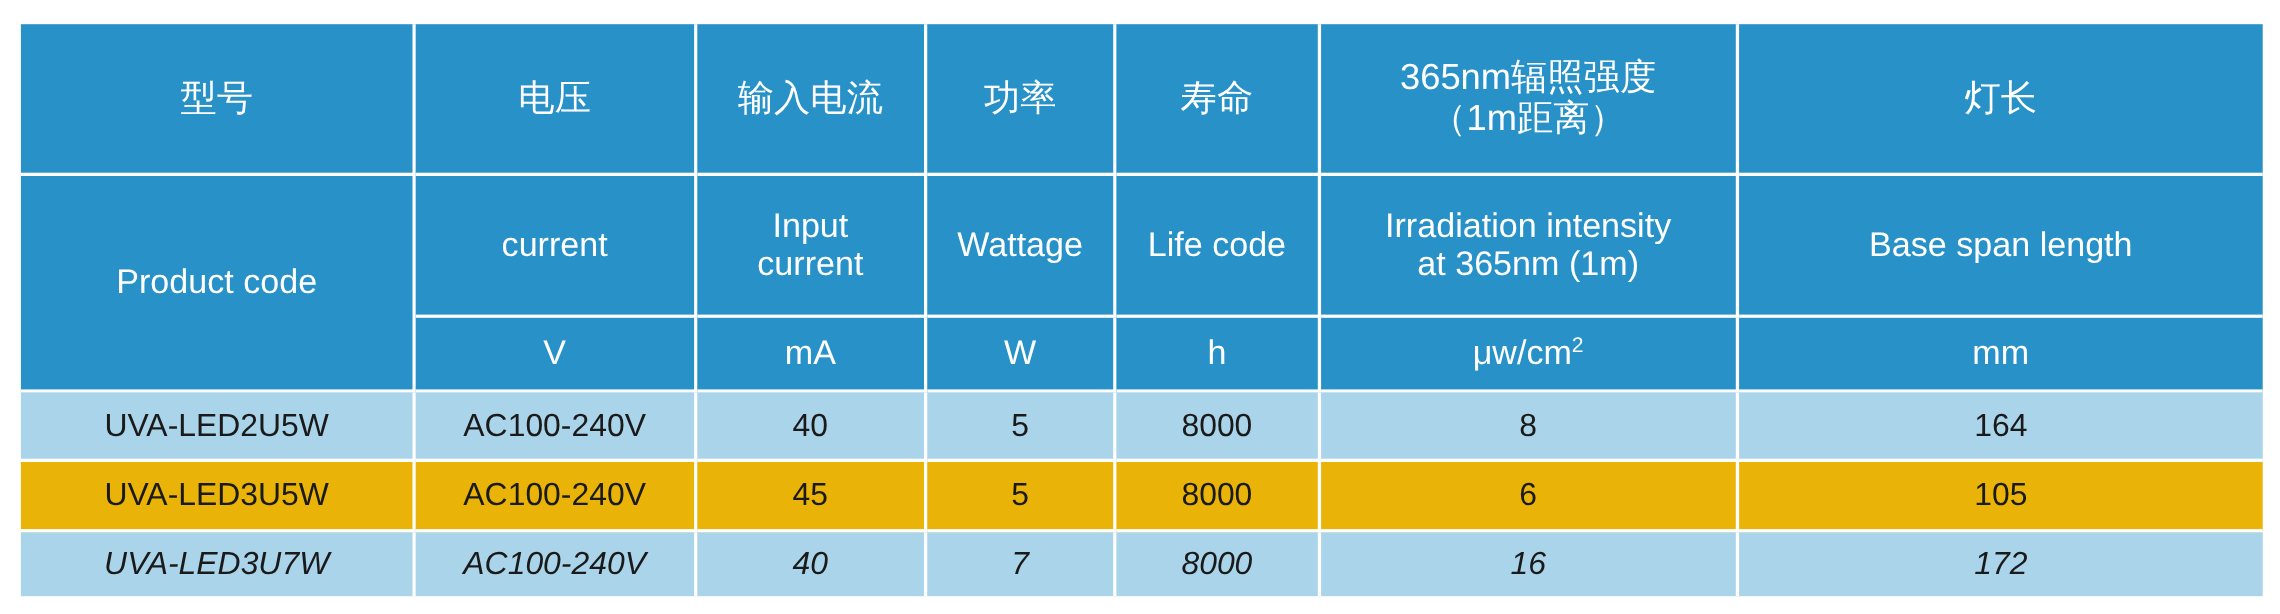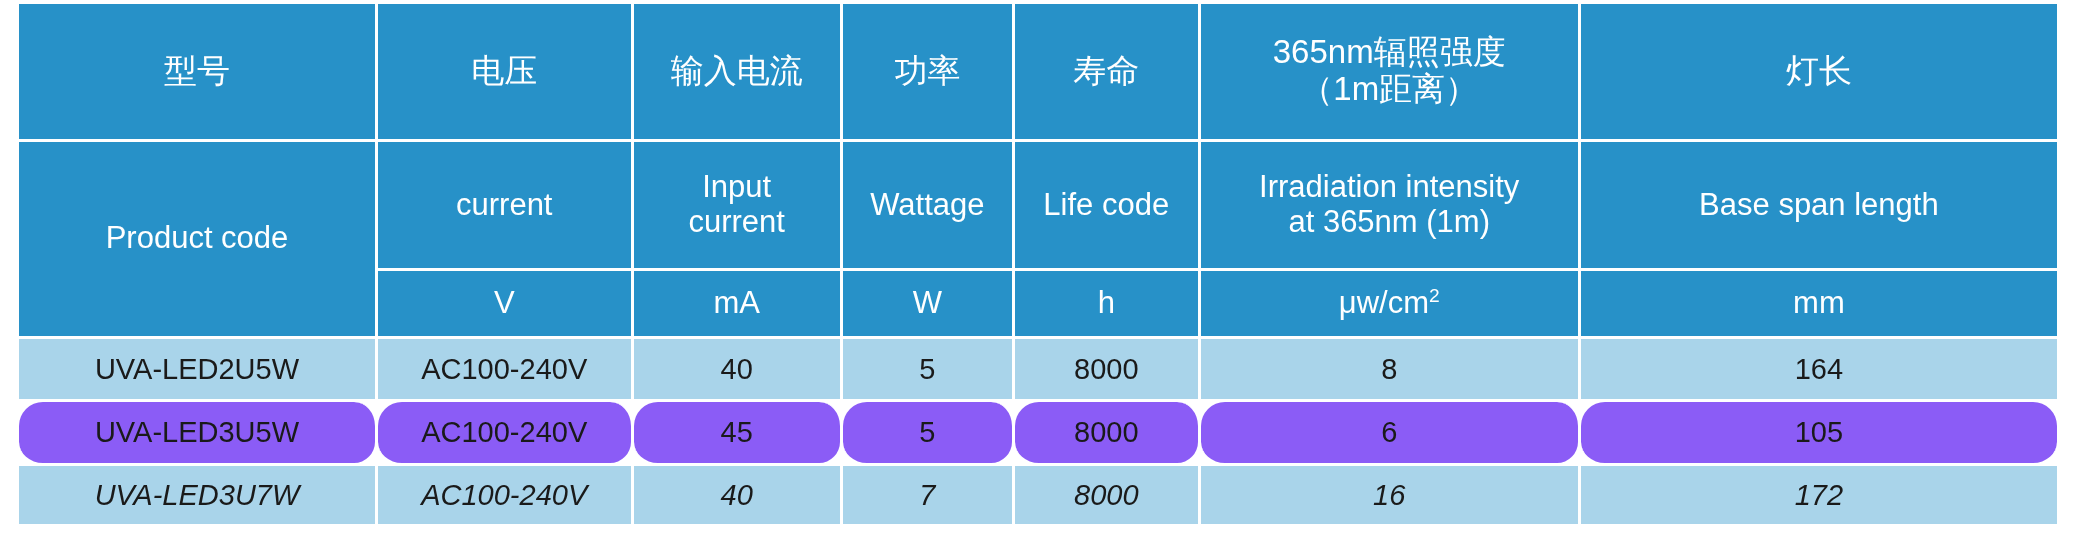--- a/index.html
+++ b/index.html
@@ -9,21 +9,21 @@
   }
   body {
     width: 2073px;
     height: 558px;
     font-family: "Liberation Sans", sans-serif;
     overflow: hidden;
   }
   #spec-table-wrap {
     position: absolute;
     left: 19px;
-    top: 4px;
+    top: 22px;
     width: 2038px;
     height: 453px;
   }
   table.spec-table {
     border-collapse: separate;
     border-spacing: 0;
     width: 2038px;
     height: 520px;
     table-layout: fixed;
   }
@@ -46,21 +46,21 @@
   tr.hdr-unit td { font-size: 31px; }
   td.product-merge {
     font-size: 31px;
     margin-left: 19px;
   }
   tr.data td {
     color: #1a1a1a;
     font-size: 29px;
   }
   tr.data-odd td { background: #a9d4ea; }
-  tr.data-even td { background: #8b5cf6; border-radius: 24px; }
+  tr.data-even td { background: #eab308; }
   tr.data-last td { border-bottom: none; font-style: italic; }
   .sup {
     font-size: 0.62em;
     vertical-align: super;
     line-height: 0;
   }
   .two-line { white-space: pre-line; }
 </style>
 </head>
 <body>

